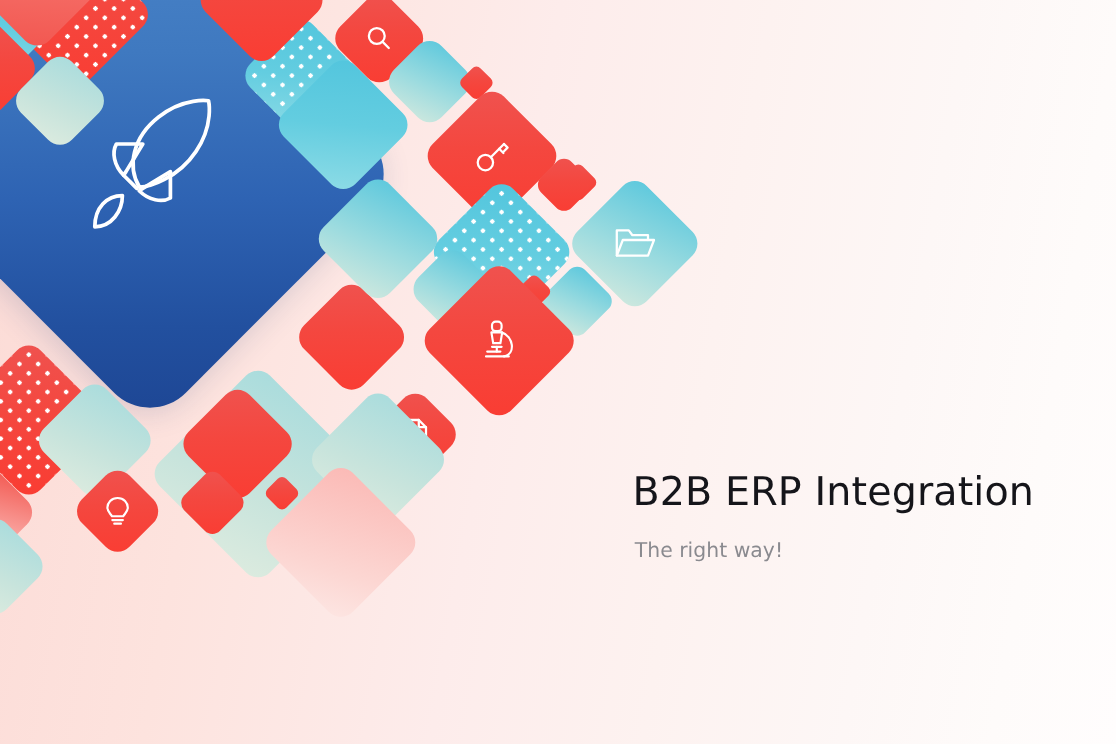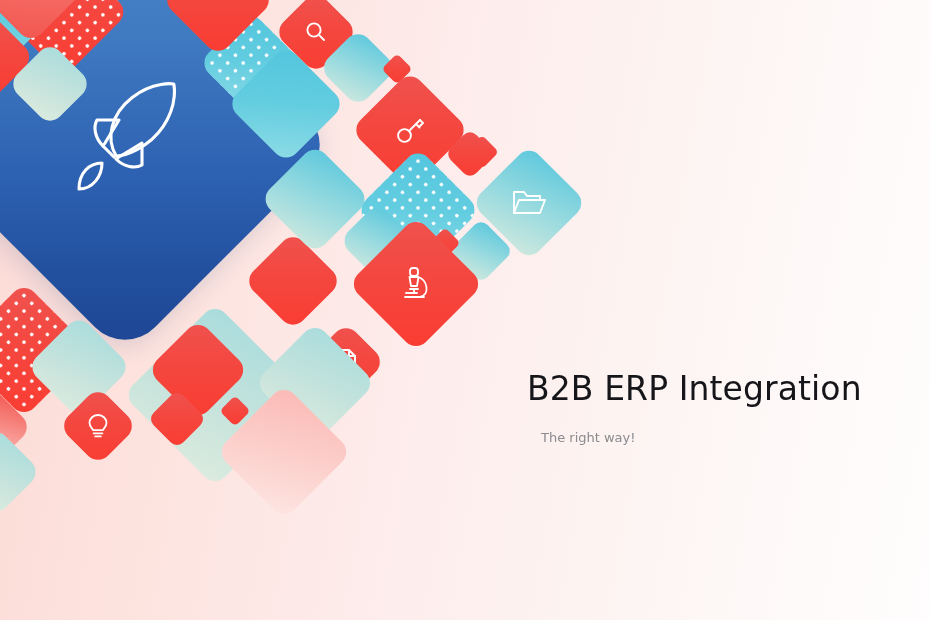--- a/index.html
+++ b/index.html
@@ -78,40 +78,40 @@
     position: absolute;
     left: 50%; top: 50%;
     transform: translate(-50%,-50%) rotate(-45deg);
   }
   #hero .rocket svg { display: block; }
 
   
   #textblock {
     position: absolute;
     left: 527px;
-    top: 369px;
+    top: 390px;
     width: 360px;
   }
   #title {
     font-family: "DejaVu Sans", sans-serif;
     font-size: 33px;
     font-weight: 500;
     letter-spacing: 0.1px;
     color: #15151a;
     line-height: 40px;
     white-space: nowrap;
   }
   #subtitle {
     font-family: "DejaVu Sans", sans-serif;
-    font-size: 13px;
+    font-size: 17px;
     font-weight: 400;
     color: #8a8a8f;
     line-height: 24px;
     margin-top: 17px;
-    margin-left: 14px;
+    margin-left: 2px;
     white-space: nowrap;
   }
 </style>
 </head>
 <body>
 
 <div id="stage">
 
   <div id="tilefield">
       <div class="tile red" style="left: 18px; top: -34px; width: 92px; height: 92px; z-index: 1;">

